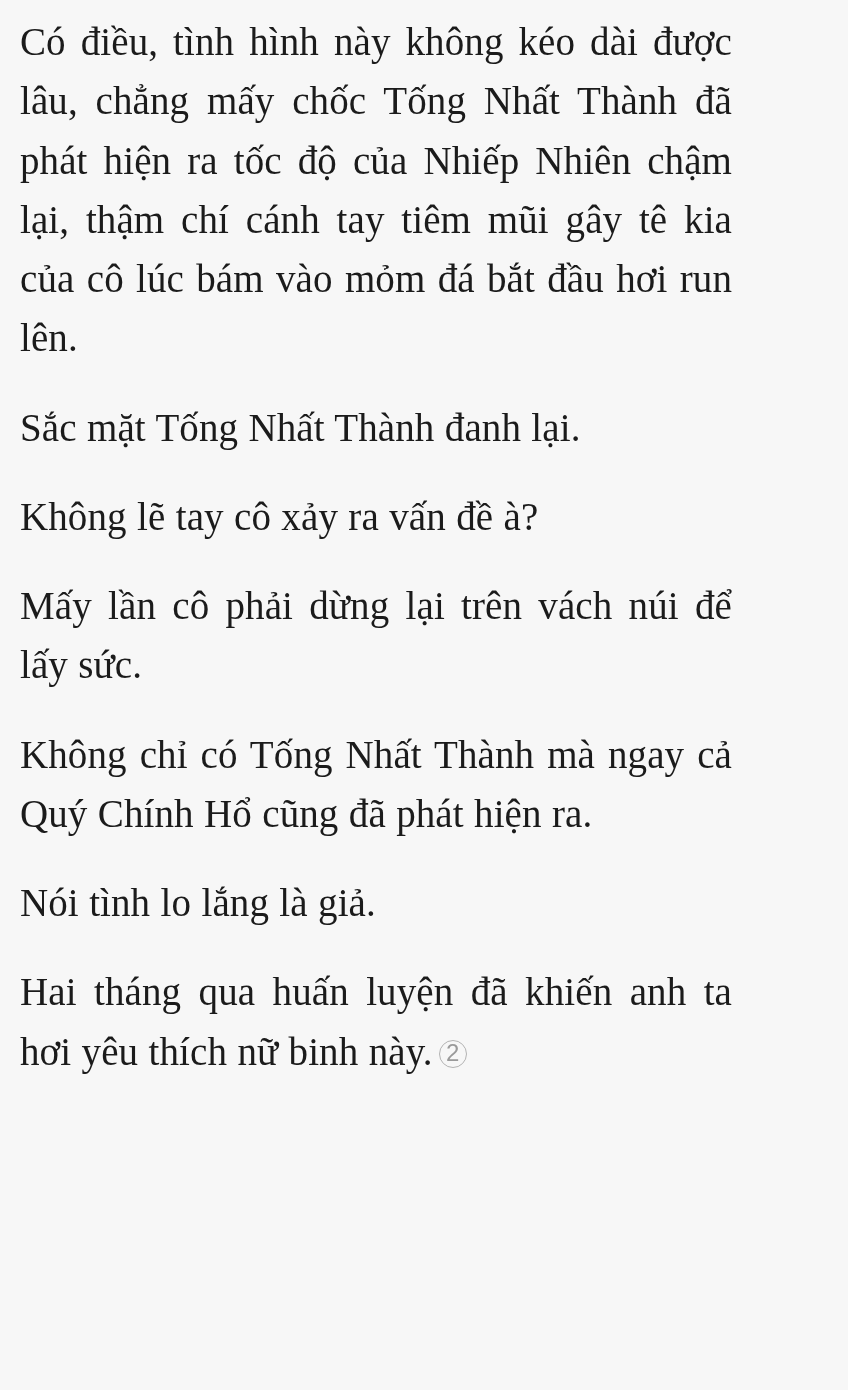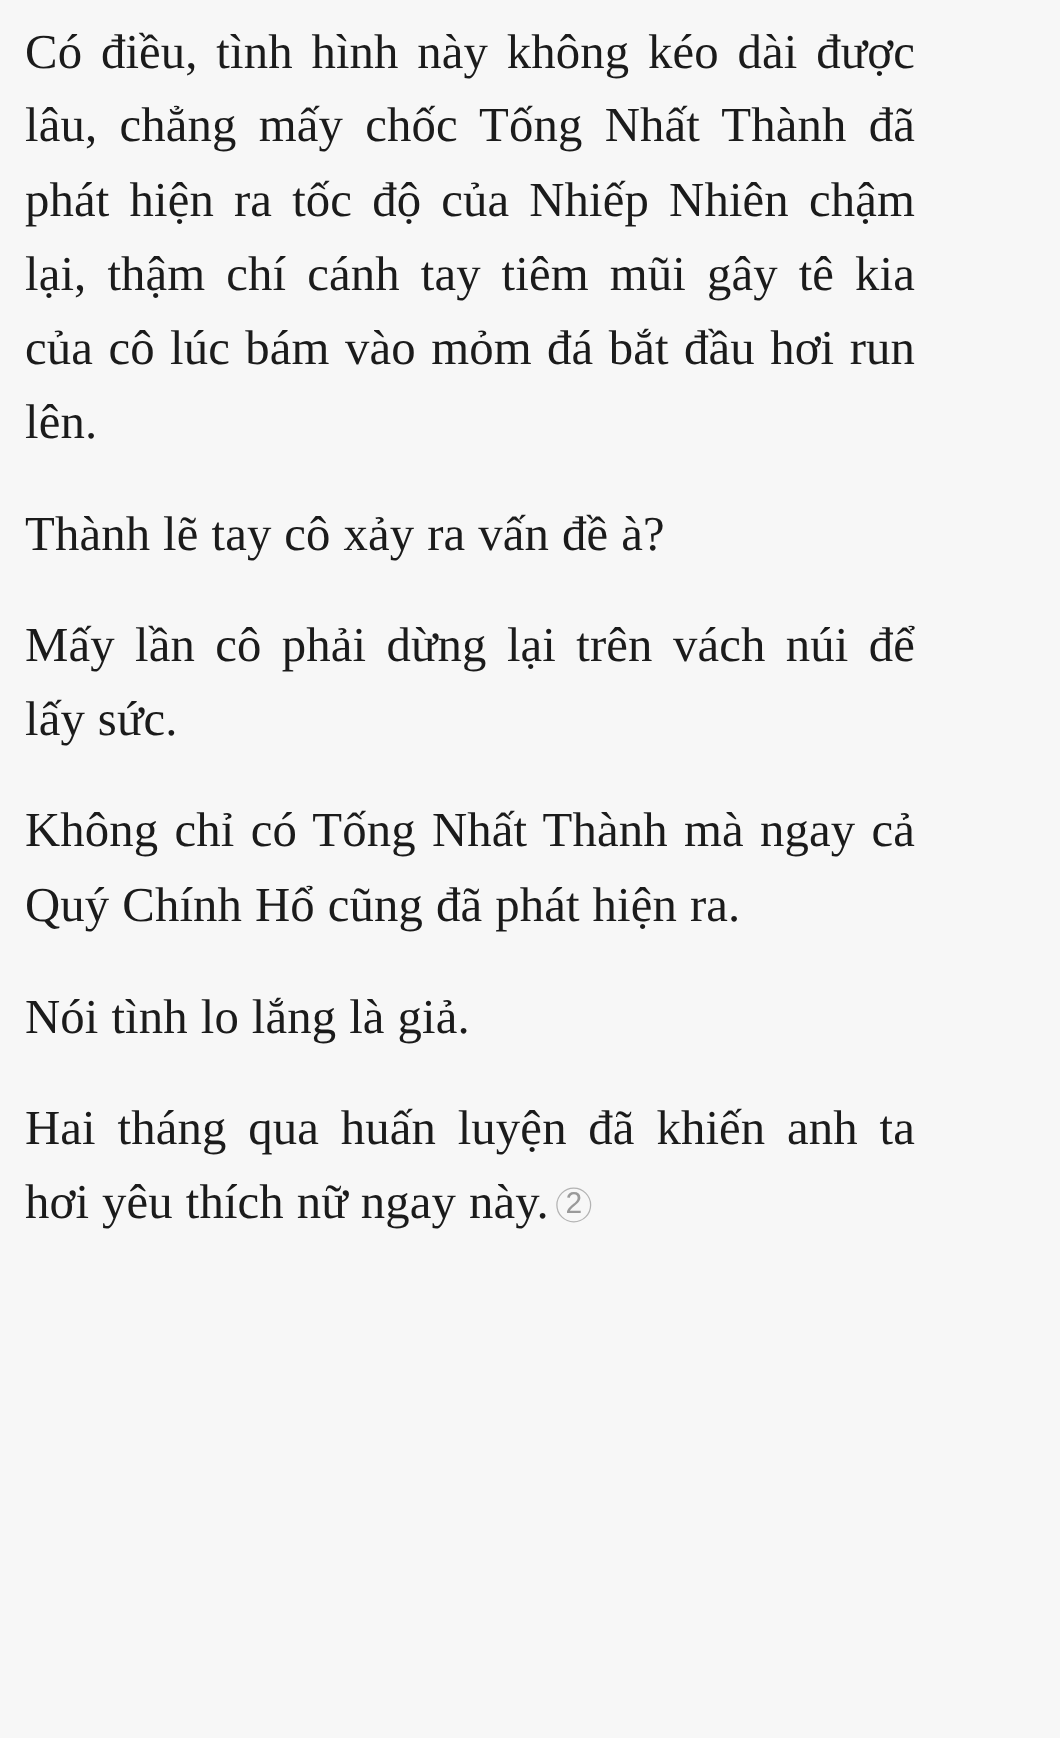--- a/index.html
+++ b/index.html
@@ -52,26 +52,27 @@
     font-family: "Liberation Sans", sans-serif;
   }
 </style>
 </head>
 <body>
 
 <div class="reader">
 
   <p class="para justify-all">Có điều, tình hình này không kéo dài được lâu, chẳng mấy chốc Tống Nhất Thành đã phát hiện ra tốc độ của Nhiếp Nhiên chậm lại, thậm chí cánh tay tiêm mũi gây tê kia của cô lúc bám vào mỏm đá bắt đầu hơi run lên.</p>
 
+  <p class="para">Sắc mặt Tống Nhất Thành đanh lại.</p>
 
-  <p class="para">Thành lẽ tay cô xảy ra vấn đề à?</p>
+  <p class="para">Không lẽ tay cô xảy ra vấn đề à?</p>
 
   <p class="para justify-all">Mấy lần cô phải dừng lại trên vách núi để lấy sức.</p>
 
   <p class="para justify-all">Không chỉ có Tống Nhất Thành mà ngay cả Quý Chính Hổ cũng đã phát hiện ra.</p>
 
 
   <p class="para">Nói tình lo lắng là giả.</p>
 
 
-  <p class="para justify-all"><span>Hai tháng qua huấn luyện đã khiến anh ta hơi yêu thích nữ ngay này.</span><span class="note-mark">2</span></p>
+  <p class="para justify-all"><span>Hai tháng qua huấn luyện đã khiến anh ta hơi yêu thích nữ binh này.</span><span class="note-mark">2</span></p>
 
 </div>
 
 </body></html>

